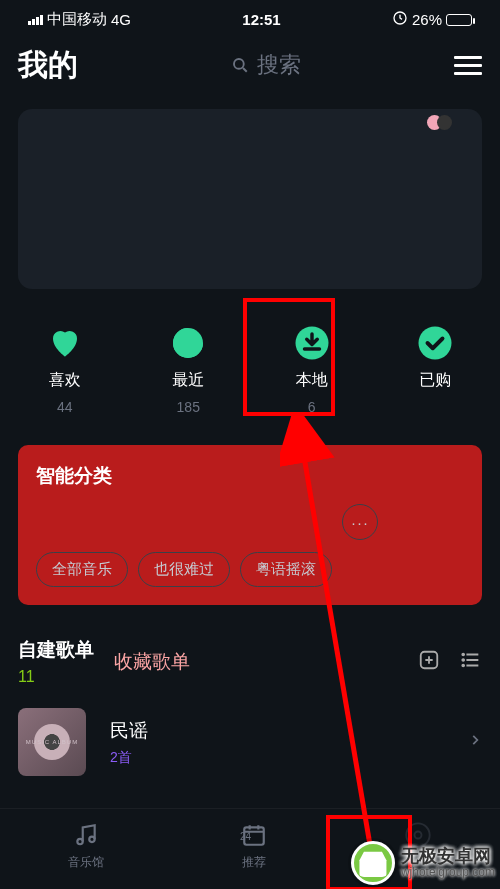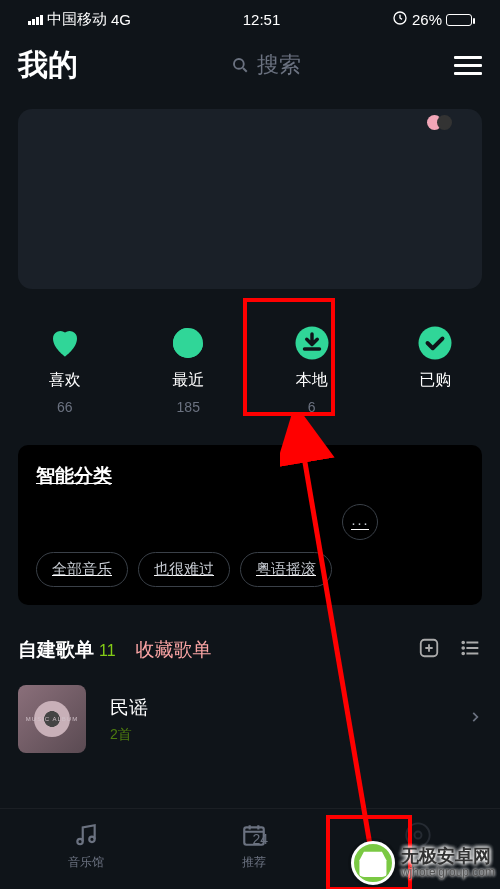--- a/index.html
+++ b/index.html
@@ -1,21 +1,21 @@
 <!DOCTYPE html>
 <html><head>
   <meta charset="utf-8">
   <style>
     * { margin: 0; padding: 0; box-sizing: border-box; font-family: -apple-system, sans-serif; }
     body { width: 500px; height: 889px; background: #0f1419; color: white; overflow: hidden; position: relative; }
     
     
     .status-bar { display: flex; justify-content: space-between; align-items: center; padding: 10px 28px 4px; font-size: 15px; font-weight: 500; }
     .status-left { display: flex; align-items: center; gap: 4px; }
-    .status-center { font-weight: 400; }
+    .status-center { font-weight: 700; }
     .status-right { display: flex; align-items: center; gap: 4px; }
     .signal-bars { display: inline-flex; align-items: flex-end; gap: 1px; }
     .signal-bars span { width: 3px; background: white; }
     .signal-bars span:nth-child(1){height:4px}.signal-bars span:nth-child(2){height:6px}.signal-bars span:nth-child(3){height:8px}.signal-bars span:nth-child(4){height:10px}
     .battery-icon { width: 26px; height: 12px; border: 1.5px solid white; border-radius: 3px; position: relative; display: inline-block; }
     .battery-icon::after { content: ""; position: absolute; right: -4px; top: 3px; width: 2px; height: 6px; background: white; border-radius: 1px; }
     .battery-fill { height: 100%; width: 26%; background: white; border-radius: 1px; }
     
     
     .header { display: flex; align-items: center; padding: 10px 18px 14px; gap: 22px; }
@@ -31,41 +31,41 @@
     .avatar-dot2 { width: 15px; height: 15px; background: #333; border-radius: 50%; }
     
     
     .stats-row { display: flex; justify-content: space-around; padding: 25px 3px 30px; }
     .stat { display: flex; flex-direction: column; align-items: center; gap: 8px; }
     .stat-icon { width: 38px; height: 38px; display: flex; align-items: center; justify-content: center; }
     .stat-label { color: white; font-size: 16px; }
     .stat-count { color: #6b7280; font-size: 14px; }
     
     
-    .smart-cat { margin: 0 18px; padding: 18px; background: #000000; border-radius: 10px; text-decoration: underline; }
+    .smart-cat { margin: 0 18px; padding: 18px; background: #b91c1c; border-radius: 10px; }
     .smart-cat-title { font-size: 19px; font-weight: 600; margin-bottom: 15px; }
     .pills { display: flex; gap: 10px; }
     .pill { padding: 7px 15px; border: 1px solid #3a4048; border-radius: 20px; font-size: 15px; color: #c5c9d0; margin-top: 48px; }
     .more-pill { width: 36px; height: 36px; border: 1px solid #3a4048; border-radius: 50%; display: flex; align-items: center; justify-content: center; color: #c5c9d0; font-size: 15px; letter-spacing: 1px; }
     
     
     .playlist-tabs { display: flex; align-items: center; padding: 32px 18px 12px; gap: 20px; }
     .playlist-tab { font-size: 19px; color: #fca5a5; display: flex; align-items: baseline; gap: 5px; }
-    .playlist-tab.active { color: white; font-weight: 600; }
+    .playlist-tab.active { color: white; font-weight: 600; flex-direction: column; }
     .playlist-tab.active .tab-count { color: #84cc16; font-size: 16px; font-weight: 400; }
     .tab-actions { margin-left: auto; display: flex; gap: 20px; color: #aaa; }
     
     
     .playlist-item { display: flex; align-items: center; padding: 10px 18px; gap: 24px; }
     .playlist-cover { width: 68px; height: 68px; border-radius: 8px; background: linear-gradient(135deg,#8a6f7a,#5a4a52); display: flex; align-items: center; justify-content: center; position: relative; }
     .playlist-cover::before { content:"MUSIC ALBUM"; font-size: 6px; letter-spacing:1px; color:#d0c0c8; position:absolute; }
     .playlist-cover .disc { width:36px; height:36px; border-radius:50%; background: radial-gradient(circle,#444 30%,#c8b0b8 32%); }
     .playlist-info { flex: 1; }
     .playlist-name { font-size: 19px; margin-bottom: 5px; }
-    .playlist-meta { font-size: 14px; color: #4d7c0f; }
+    .playlist-meta { font-size: 14px; color: #8b5cf6; }
     .chevron { color: #6b7280; }
     
     
     .bottom-nav { position: absolute; bottom: 0; left: 0; right: 0; display: flex; justify-content: space-around; padding: 12px 0 18px; background: #0f1419; border-top: 1px solid rgba(255,255,255,0.05); }
     .nav-item { display: flex; flex-direction: column; align-items: center; gap: 5px; color: #6b7280; }
     .nav-item .nav-icon { width: 28px; height: 28px; display: flex; align-items: center; justify-content: center; }
     .nav-item-label { font-size: 12px; }
     
     
     .red-box { position: absolute; border: 4px solid #ff0000; pointer-events: none; }
@@ -128,21 +128,21 @@
 </div>
 
 <div class="stats-row">
   <div class="stat">
     <div class="stat-icon">
       <svg width="36" height="36" viewBox="0 0 24 24" fill="#30d698">
           <path d="M12 21s-8-5.5-8-12a5 5 0 0 1 8-4 5 5 0 0 1 8 4c0 6.5-8 12-8 12z"></path>
         </svg>
     </div>
     <span class="stat-label">喜欢</span>
-    <span class="stat-count">66</span>
+    <span class="stat-count">44</span>
   </div>
   <div class="stat">
     <div class="stat-icon">
       <svg width="36" height="36" viewBox="0 0 24 24" fill="#30d698">
           <path d="M12 2a10 10 0 1 0 10 10h-10V2z"></path>
           <path d="M12 2a10 10 0 0 1 10 10h-10V2z" fill="#0f1419"></path>
           <circle cx="12" cy="12" r="10" fill="none" stroke="#30d698" stroke-width="0"></circle>
           <path d="M12 2 A10 10 0 0 1 22 12 L12 12 Z" fill="#30d698"></path>
           <path d="M12 2 A10 10 0 1 0 22 12 L12 12 Z" fill="#30d698"></path>
         </svg>
@@ -233,21 +233,21 @@
         </svg>
     </div>
     <span class="nav-item-label">音乐馆</span>
   </div>
   <div class="nav-item">
     <div class="nav-icon" style="position:relative">
       <svg width="26" height="26" viewBox="0 0 24 24" stroke="#6b7280" fill="none" stroke-width="2">
           <rect x="3" y="5" width="18" height="16" rx="2"></rect>
           <path d="M3 9h18M8 3v4M16 3v4"></path>
         </svg>
-      <span style="position:absolute;font-size:14px;color:#6b7280;top:10px;left:0;right:0;text-align:right">24</span>
+      <span style="position:absolute;font-size:10px;color:#6b7280;top:10px;left:0;right:0;text-align:left">24</span>
     </div>
     <span class="nav-item-label">推荐</span>
   </div>
   <div class="nav-item" style="opacity:.25">
     <div class="nav-icon">
       <svg width="34" height="34" viewBox="0 0 24 24" stroke="#6b7280" fill="none" stroke-width="1.6">
           <circle cx="12" cy="12" r="10"></circle>
           <circle cx="12" cy="12" r="3"></circle>
         </svg>
     </div>

